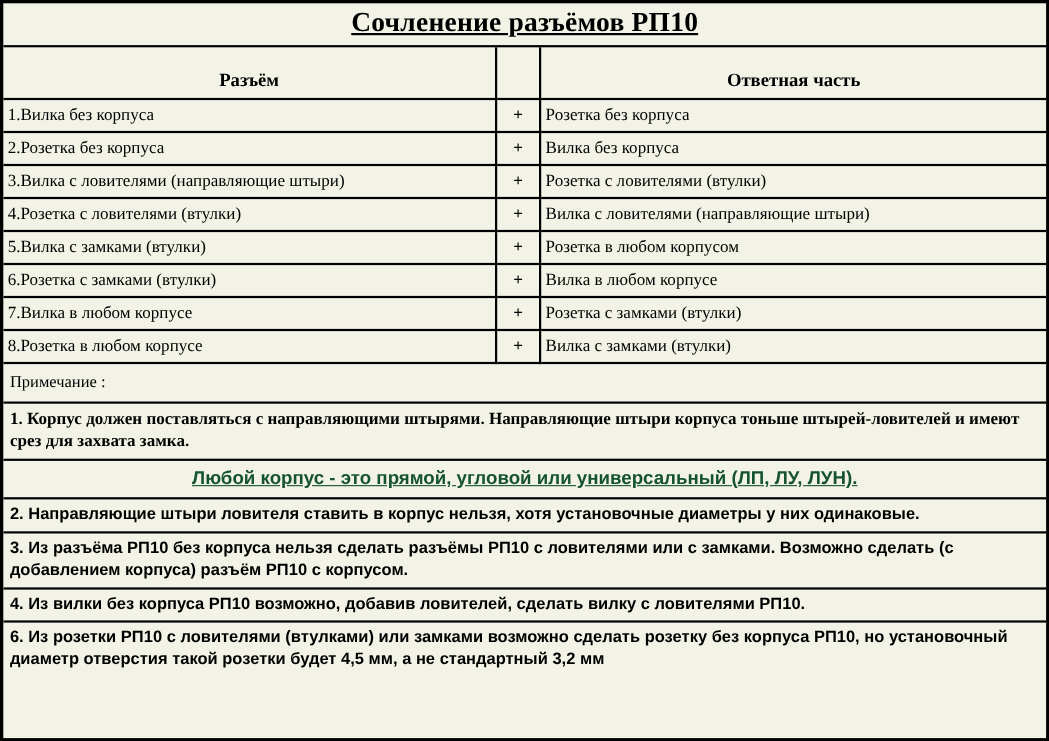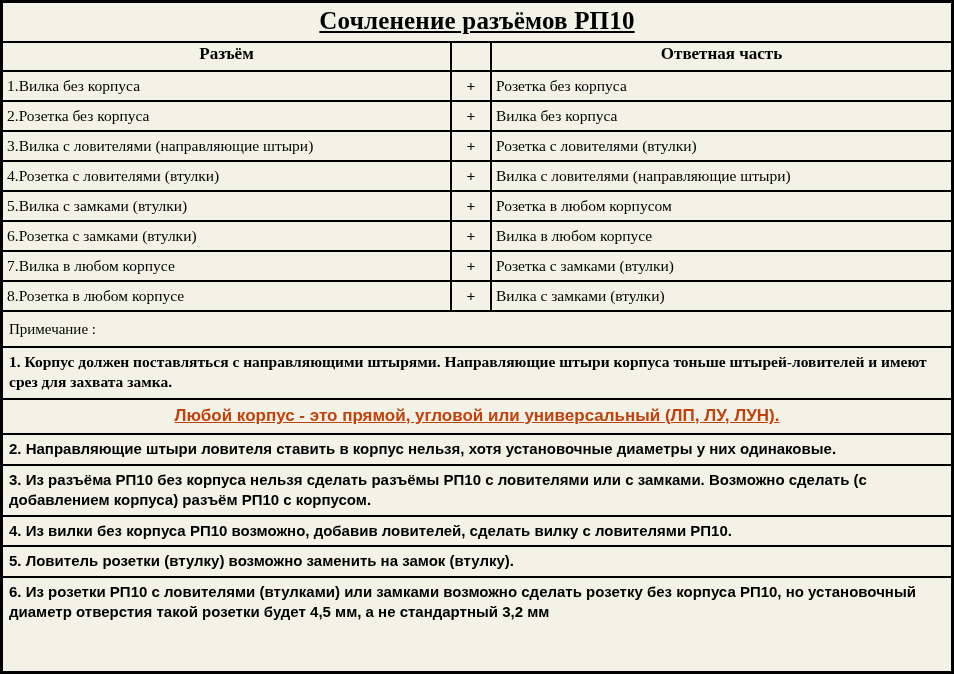--- a/index.html
+++ b/index.html
@@ -42,21 +42,21 @@
     font-size: 15.5px;
     font-family: "Liberation Serif", serif;
     padding: 3px 4px 3px 4px;
     height: 22px;
     vertical-align: middle;
   }
   table.conn th {
     font-weight: bold;
     font-size: 17px;
     text-align: center;
-    padding: 0 0 5px 0;
+    padding: 19px 0 5px 0;
     margin-top: 36px;
   }
   .col-left { width: 448px; }
   .col-plus { width: 40px; }
   .col-right { width: auto; }
   td.cell-left {
     border-right: 2px solid #000000;
     text-align: left;
     padding-left: 6px;
     margin-left: 20px;
@@ -95,21 +95,21 @@
     font-family: "Liberation Serif", serif;
     padding-top: 8px;
     padding-bottom: 6px;
   }
   .note-row.first-note {
     font-family: "Liberation Serif", serif;
     font-size: 15.5px;
     font-weight: bold;
   }
   .note-row.highlight {
-    color: #c2410c;
+    color: #14532d;
     text-decoration: underline;
     text-align: center;
     font-size: 17px;
     font-weight: bold;
     padding: 5px 6px 6px 6px;
   }
   .note-row.last {
     border-bottom: none;
   }
 </style>
@@ -177,17 +177,16 @@
     </tbody>
   </table>
 
   <div class="notes">
     <div class="note-row plain">Примечание :</div>
     <div class="note-row first-note">1. Корпус должен поставляться с направляющими штырями. Направляющие штыри корпуса тоньше штырей-ловителей и имеют срез для захвата замка.</div>
     <div class="note-row highlight">Любой корпус - это прямой, угловой или универсальный (ЛП, ЛУ, ЛУН).</div>
     <div class="note-row">2. Направляющие штыри ловителя ставить в корпус нельзя, хотя установочные диаметры у них одинаковые.</div>
     <div class="note-row">3. Из разъёма РП10 без корпуса нельзя сделать разъёмы РП10 с ловителями или с замками. Возможно сделать (с добавлением корпуса) разъём РП10 с корпусом.</div>
     <div class="note-row">4. Из вилки без корпуса РП10 возможно, добавив ловителей, сделать вилку с ловителями РП10.</div>
-    <div class="note-row">5. Ловитель розетки (втулку) возможно заменить на замок (втулку).</div>
     <div class="note-row last">6. Из розетки РП10 с ловителями (втулками) или замками возможно сделать розетку без корпуса РП10, но установочный диаметр отверстия такой розетки будет 4,5 мм, а не стандартный 3,2 мм</div>
   </div>
 
 </div>
 
 </body></html>

